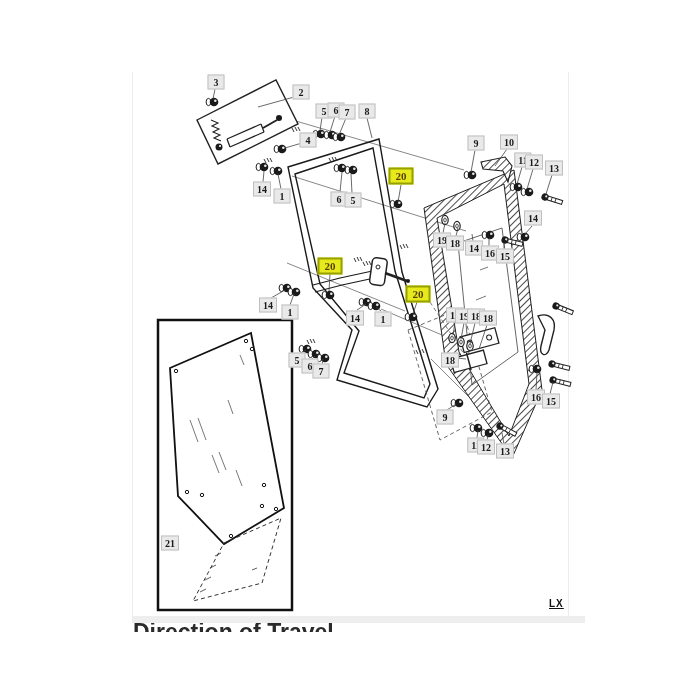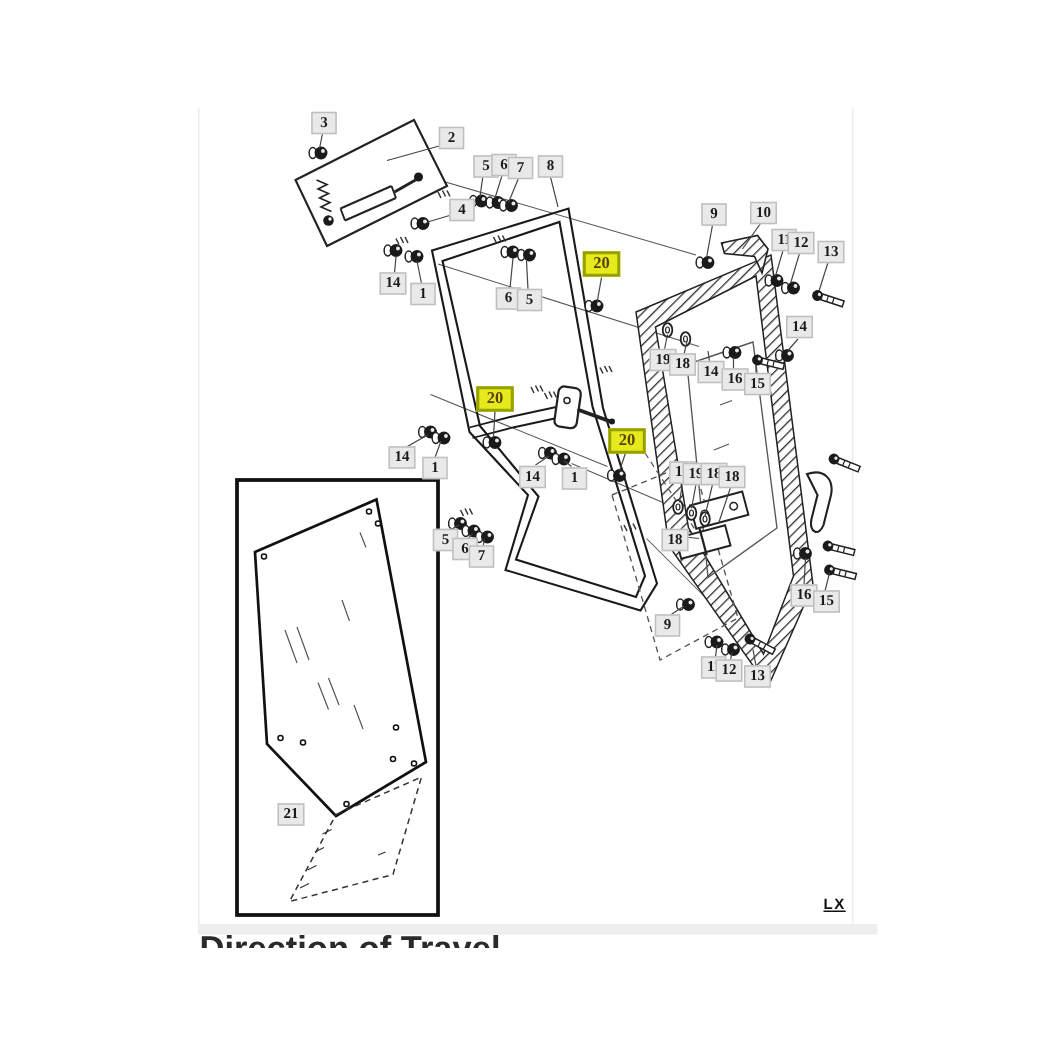--- a/index.html
+++ b/index.html
@@ -272,21 +272,21 @@
       <div class="plabel" style="left: 450px; top: 360px;">18</div>
       <div class="plabel" style="left: 297px; top: 360px;">5</div>
       <div class="plabel" style="left: 310px; top: 366px;">6</div>
       <div class="plabel" style="left: 321px; top: 371px;">7</div>
       <div class="plabel" style="left: 536px; top: 397px;">16</div>
       <div class="plabel" style="left: 551px; top: 401px;">15</div>
       <div class="plabel" style="left: 445px; top: 417px;">9</div>
       <div class="plabel" style="left: 476px; top: 445px;">11</div>
       <div class="plabel" style="left: 486px; top: 447px;">12</div>
       <div class="plabel" style="left: 505px; top: 451px;">13</div>
-      <div class="plabel" style="left: 194px; top: 543px; text-align: right;">21</div>
+      <div class="plabel" style="left: 170px; top: 543px; text-align: right;">21</div>
     </div>
 
   <div class="caption-band"></div>
   <div class="caption-clip">
     <span>Direction of Travel</span>
   </div>
   <div class="figure-code">LX</div>
 
 </div>
 

